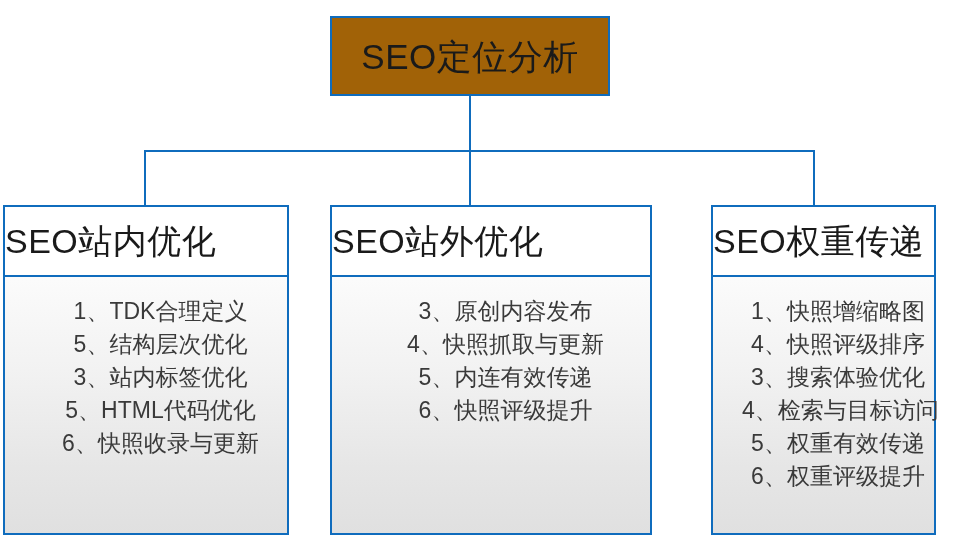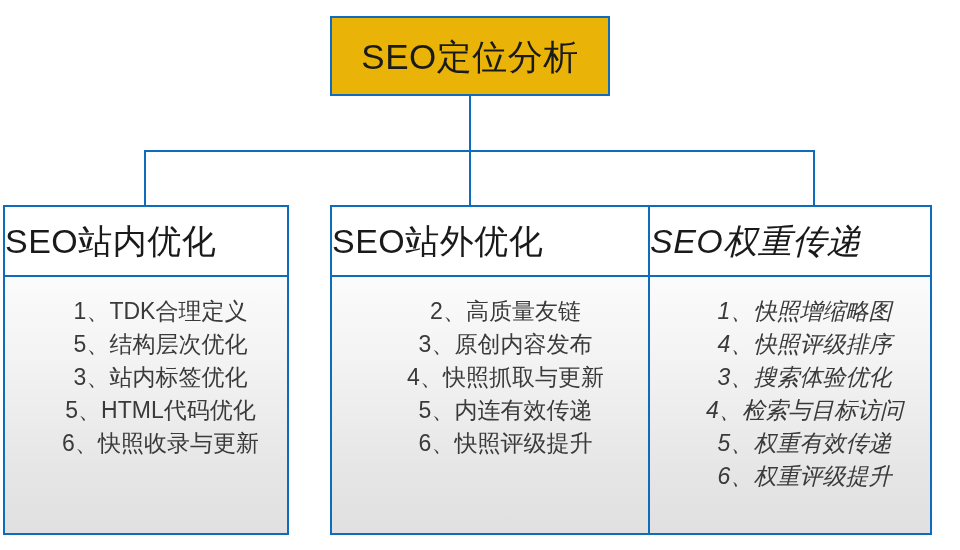--- a/index.html
+++ b/index.html
@@ -18,21 +18,21 @@
 
   
   #root-node {
     position: absolute;
     left: 330px;
     top: 16px;
     width: 280px;
     height: 80px;
     box-sizing: border-box;
     border: 2px solid #0f6cbd;
-    background: #eab308;
+    background: #a16207;
     display: flex;
     align-items: center;
     justify-content: center;
   }
   #root-node .node-title {
     font-size: 35px;
     color: #1a1a1a;
     letter-spacing: 0.5px;
     line-height: 1;
     white-space: nowrap;
@@ -58,21 +58,21 @@
     top: 205px;
     height: 330px;
     box-sizing: border-box;
     border: 2px solid #0f6cbd;
     background: linear-gradient(to bottom, #ffffff 0%, #fdfdfd 16%, #f2f2f2 50%, #e6e6e6 80%, #e0e0e0 100%);
     display: flex;
     flex-direction: column;
   }
   #branch-card-1 { left: 3px;   width: 286px; }
   #branch-card-2 { left: 330px; width: 322px; }
-  #branch-card-3 { left: 648px; width: 284px; font-style: italic; }
+  #branch-card-3 { left: 711px; width: 225px; }
 
   .branch-header {
     height: 72px;
     flex: 0 0 72px;
     box-sizing: border-box;
     margin: -2px -2px 0 -2px;
     border: 2px solid #0f6cbd;
     background: #ffffff;
     display: flex;
     align-items: center;
@@ -131,21 +131,20 @@
     </ul>
   </div>
 </div>
 
 <div class="branch-card" id="branch-card-2">
   <div class="branch-header">
     <span class="branch-title">SEO站外优化</span>
   </div>
   <div class="branch-body">
     <ul class="branch-list">
-      <li>2、高质量友链</li>
       <li>3、原创内容发布</li>
       <li>4、快照抓取与更新</li>
       <li>5、内连有效传递</li>
       <li>6、快照评级提升</li>
     </ul>
   </div>
 </div>
 
 <div class="branch-card" id="branch-card-3">
   <div class="branch-header">

